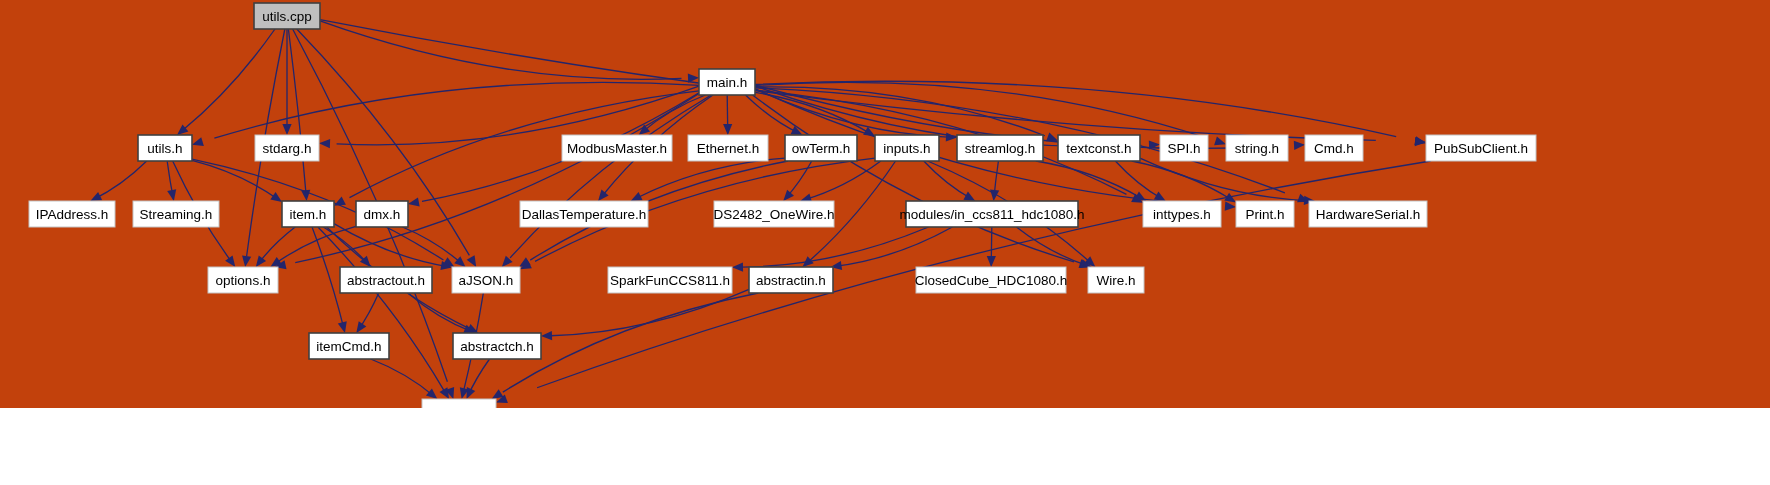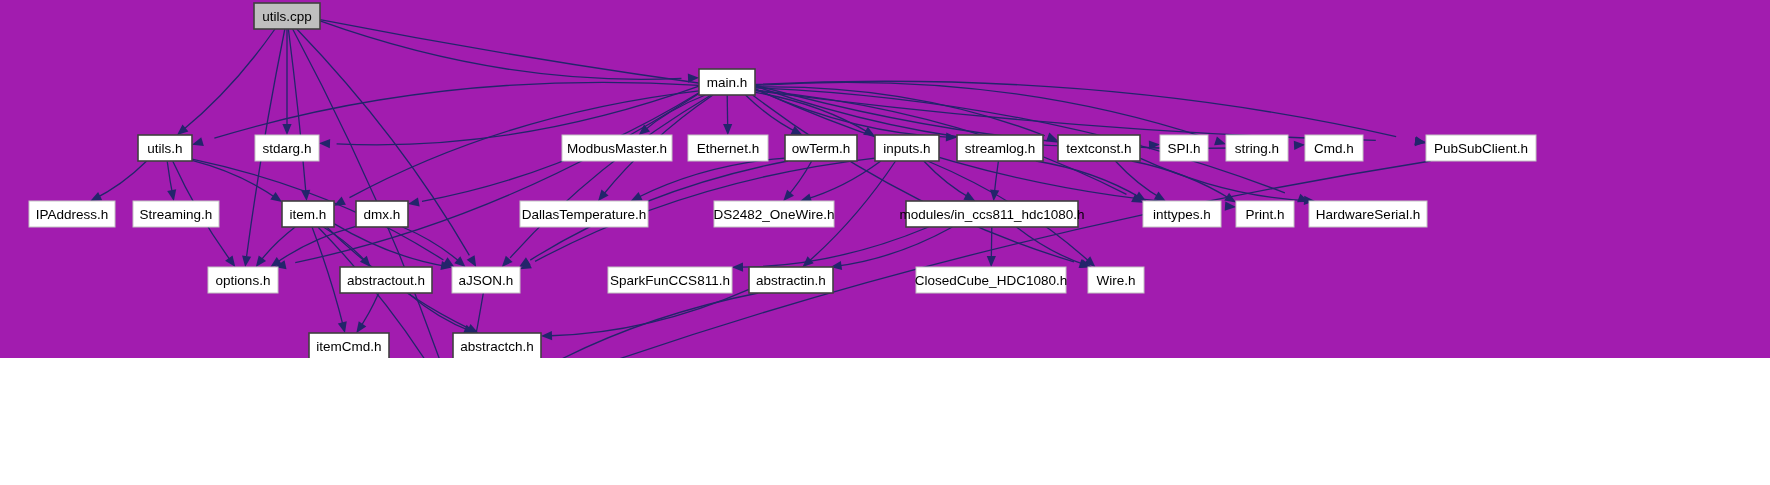--- a/index.html
+++ b/index.html
@@ -1,17 +1,17 @@
 <!DOCTYPE html>
 <html><head>
 <meta charset="utf-8">
 <style>
   html,body{margin:0;padding:0;background:#ffffff;}
-  #graph-root{position:relative;width:1770px;height:358px;
-    font-family:"Liberation Sans","DejaVu Sans",sans-serif;background:#a21caf;}
+  #graph-root{position:relative;width:1770px;height:408px;
+    font-family:"Liberation Sans","DejaVu Sans",sans-serif;background:#c2410c;}
   svg{position:absolute;left:0;top:0;width:1770px;height:485px;display:block;}
   .edge{fill:none;stroke:#23256b;stroke-width:1.3;}
   .arrowhead{fill:#23256b;stroke:none;}
   .node-box{fill:#ffffff;stroke:#c3c3c3;stroke-width:1;}
   .node-box.linked{stroke:#404040;stroke-width:1.6;}
   .node-box.root{fill:#bfbfbf;stroke:#404040;stroke-width:1.6;}
   .node-label{font-size:13.5px;fill:#000000;text-anchor:middle;
     dominant-baseline:middle;font-family:"Liberation Sans","DejaVu Sans",sans-serif;}
   .node-g{cursor:pointer;}
 </style>

